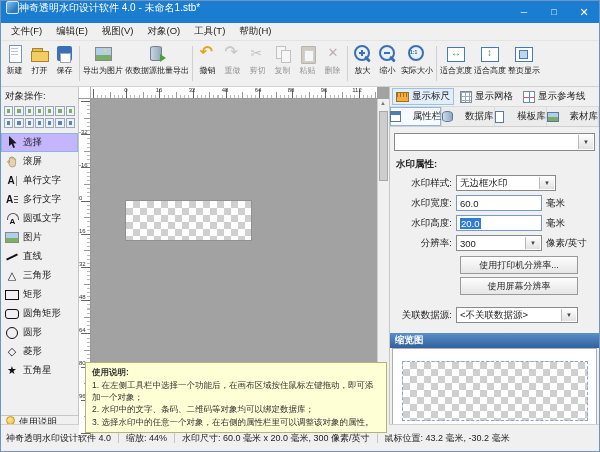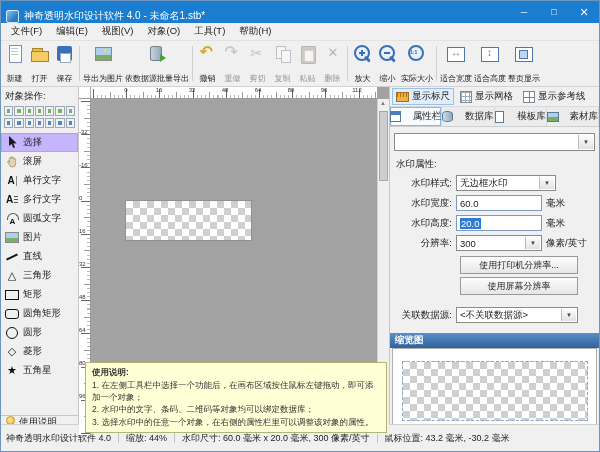--- a/index.html
+++ b/index.html
@@ -1,35 +1,35 @@
 <!DOCTYPE html>
 <html><head>
 <meta charset="utf-8">
 <style>
   *{margin:0;padding:0;box-sizing:border-box}
   html,body{background:#555}
   body{font-family:"Liberation Sans","DejaVu Sans",sans-serif;-webkit-font-smoothing:antialiased}
   .window{position:relative;width:600px;height:452px;background:#f0f0f0;border:1px solid #6f94bd;overflow:hidden}
 
   
-  .titlebar{height:22px;background:#1a7dd0;display:flex;align-items:flex-end;color:#fff;font-size:10px;padding-left:5px;gap:5px}
+  .titlebar{height:22px;background:#1a7dd0;display:flex;align-items:flex-start;color:#fff;font-size:10px;padding-left:5px;}
   .app-icon{width:13px;height:13px;border-radius:2px;background:linear-gradient(135deg,#7ec8f2 0%,#2f7ac0 70%);border:1px solid #cfe7f8;flex:0 0 auto}
   .tb-title{flex:1;white-space:nowrap;overflow:hidden}
   .win-controls{display:flex;height:22px}
   .win-btn{width:30px;height:22px;display:flex;align-items:center;justify-content:center;color:#fff;font-size:9px}
   .win-btn.close{font-size:11px}
 
   
   .menubar{height:18px;background:#f0f0f0;display:flex;align-items:center;font-size:9.5px;color:#222;padding-left:3px;border-bottom:1px solid #e3e3e3}
   .menu-item{padding:0 7px;height:100%;display:flex;align-items:center;cursor:default}
 
   
   .toolbar{height:46px;background:#f0f0f0;border-bottom:1px solid #d2d2d2;display:flex;align-items:stretch;padding:1px 1px;overflow:hidden}
   .tb-item{display:flex;flex-direction:column;align-items:center;padding:2px 1px 0;min-width:25px}
-  .tb-label{font-size:8px;color:#222;white-space:nowrap;margin-top:9px}
+  .tb-label{font-size:8px;color:#222;white-space:nowrap;margin-top:1px}
   .tb-sep{width:1px;background:#cfcfcf;margin:4px 2px;flex:0 0 auto}
   .dis{opacity:.45;filter:grayscale(70%)}
   .tbico{position:relative;width:20px;height:20px;flex:0 0 auto}
   .tbico::before,.tbico::after{position:absolute;content:""}
   .ico-new::before{left:4px;top:1px;width:11px;height:16px;background:#fff;border:1px solid #7a94b8}
   .ico-new::after{left:6px;top:4px;width:7px;height:9px;background:repeating-linear-gradient(#b9c6d8 0 1px,transparent 1px 3px)}
   .ico-open::before{left:2px;top:4px;width:9px;height:5px;background:#e8bc4e;border:1px solid #a8842c}
   .ico-open::after{left:1px;top:7px;width:16px;height:9px;background:#f3cd62;border:1px solid #a8842c}
   .ico-save::before{left:2px;top:2px;width:15px;height:15px;background:#3a70b8;border-radius:2px}
   .ico-save::after{left:5px;top:9px;width:9px;height:8px;background:#fff;border:1px solid #9aaabb}
@@ -119,21 +119,21 @@
   .rp-tabs{display:flex;height:20px;border-bottom:1px solid #cfcfcf;flex:0 0 auto}
   .rp-tab{flex:1;display:flex;align-items:center;justify-content:space-between;gap:3px;border-right:1px solid #dadada;background:#ececec;white-space:nowrap}
   .rp-tab.active{background:#f7fbff;box-shadow:inset 0 0 0 1px #8ab6e0}
   .ico-props{width:11px;height:11px;border:1px solid #5a7a9a;background:linear-gradient(#4a7ebb 0 3px,#fff 3px)}
   .ico-db{width:11px;height:11px;border:1px solid #5a7a9a;border-radius:5px/3px;background:linear-gradient(90deg,#cfdcea,#8fa8c2)}
   .ico-tpl{width:9px;height:12px;border:1px solid #5a7a9a;background:#fff}
   .ico-lib{width:12px;height:10px;border:1px solid #5a7a9a;background:linear-gradient(180deg,#aed0ee 55%,#79ad62 45%)}
   .obj-select{margin:6px 4px 4px;height:18px;background:#fff;border:1px solid #8a8a8a;position:relative;flex:0 0 auto;padding:2px 18px 0 4px}
   .dd-btn{position:absolute;right:1px;top:1px;bottom:1px;width:15px;background:linear-gradient(#fdfdfd,#e2e2e2);border-left:1px solid #bbb;display:flex;align-items:center;justify-content:center}
   .dd-btn::before{content:"▼";font-size:6px;color:#444}
-  .prop-title{font-weight:normal;padding:3px 6px 2px;flex:0 0 auto}
+  .prop-title{font-weight:bold;padding:3px 6px 2px;flex:0 0 auto}
   .prop-row{display:flex;align-items:center;height:20px;padding:0 4px;flex:0 0 auto}
   .prop-label{width:62px;text-align:right;padding-right:4px;white-space:nowrap}
   .prop-input{width:86px;height:16px;background:#fff;border:1px solid #7a9ac0;display:flex;align-items:center;padding:0 3px;position:relative}
   .prop-select{width:100px;height:16px;background:#fff;border:1px solid #8a8a8a;display:flex;align-items:center;padding:0 16px 0 3px;position:relative;white-space:nowrap}
   .prop-select.narrow{width:86px}
   .prop-select.wide{width:122px}
   .sel-text{background:#2f7cd6;color:#fff;padding:0 1px}
   .unit{padding-left:4px;white-space:nowrap}
   .rp-btn{margin:3px 0 0 70px;width:118px;height:18px;background:linear-gradient(#fdfdfd,#e6e6e6);border:1px solid #9a9a9a;font-size:9px;display:flex;align-items:center;justify-content:center;flex:0 0 auto}
   .ds-row{margin-top:10px}

